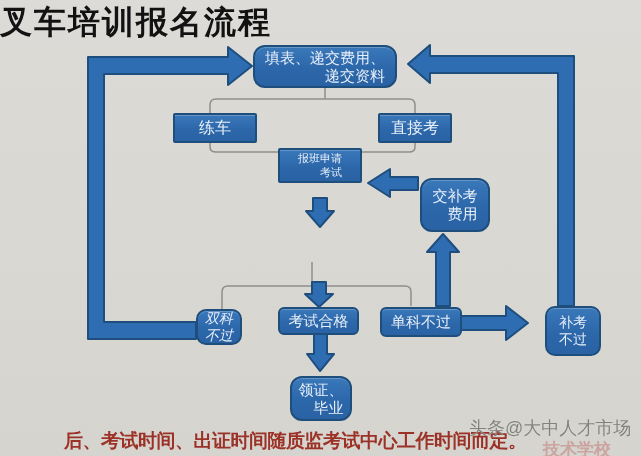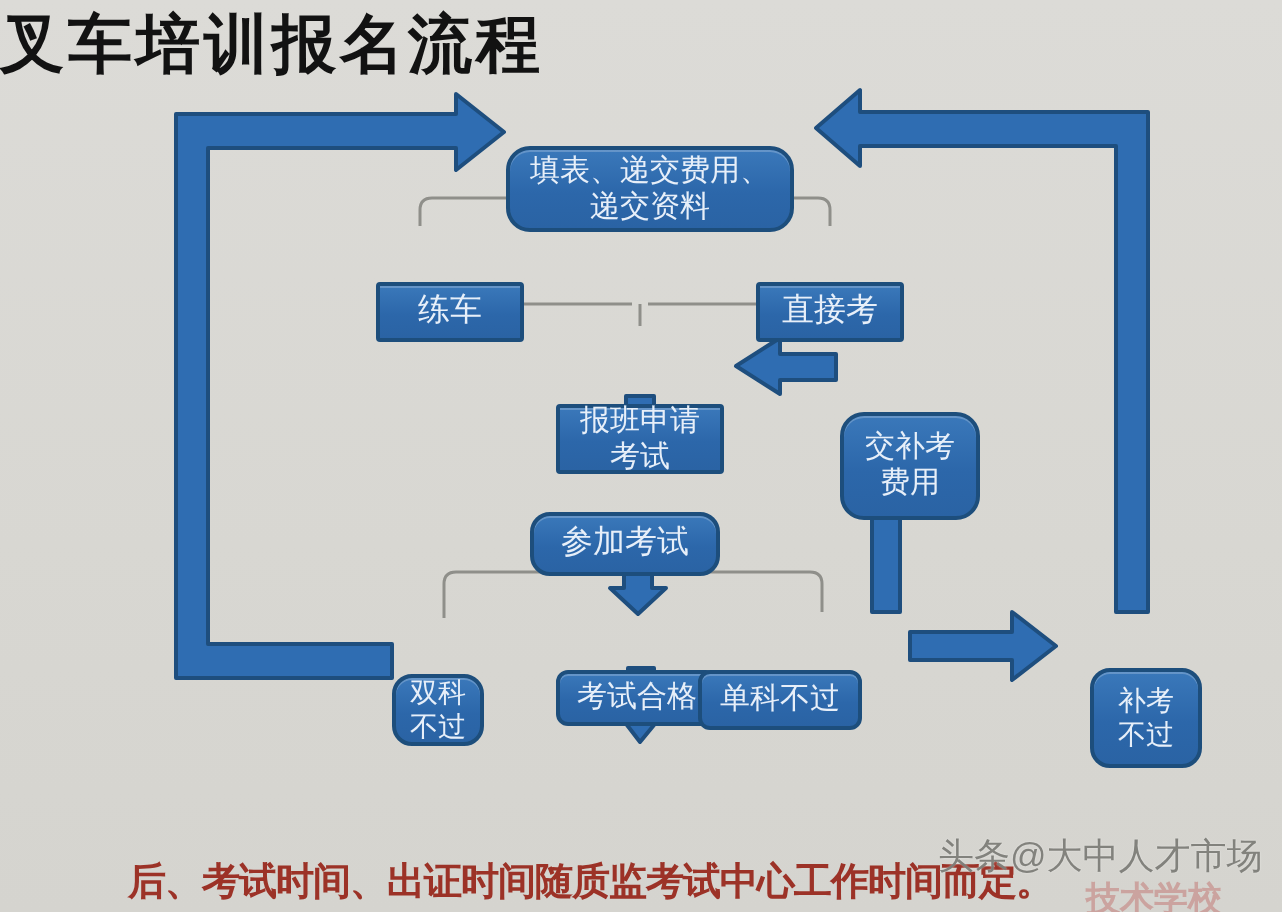--- a/index.html
+++ b/index.html
@@ -18,26 +18,25 @@
   }
   svg.flow{position:absolute;left:0;top:0;}
   .arrow{fill:#2f6db2;stroke:#1e4e7e;stroke-width:2;stroke-linejoin:round;}
   .connector{fill:none;stroke:#8f8f8a;stroke-width:1.5;}
   .node{
     position:absolute;
     background:linear-gradient(180deg,#3a78ba 0%, #2c67aa 55%, #2a63a4 100%);
     border:2px solid #1d4e7c;
     color:#e7eff9;
     display:flex;align-items:center;justify-content:center;
-    text-align:center;
+    text-align:right;
     white-space:pre-line;
     line-height:1.2;
     box-sizing:border-box;
     box-shadow:inset 0 1px 0 rgba(255,255,255,.22);
-    margin-top:28px;
   }
   .note{
     position:absolute;
     color:#9c3227;
     font-weight:700;
     font-size:19px;
     letter-spacing:-0.5px;
     white-space:nowrap;
   }
   .watermark{
@@ -75,42 +74,43 @@
     <path class="arrow" d="M313,198 L327,198 L327,211 L334,211 L320,227 L306,211 L313,211 Z"></path>
     <path class="arrow" d="M312,282 L326,282 L326,294 L333,294 L319,307 L305,294 L312,294 Z"></path>
     <path class="arrow" d="M314,334 L327,334 L327,354 L334,354 L320,371 L307,354 L314,354 Z"></path>
     <path class="arrow" d="M436,306 L436,252 L427,252 L443,234 L459,252 L450,252 L450,306 Z"></path>
     <path class="arrow" d="M455,316 L506,316 L506,306 L528,323 L506,340 L506,330 L455,330 Z"></path>
   </svg>
 
   <div class="node" style="left:253px;top:45px;width:144px;height:43px;border-radius:12px;font-size:15px;">填表、递交费用、
 递交资料</div>
 
-  <div class="node" style="left:188px;top:113px;width:74px;height:30px;border-radius:2px;font-size:16px;">练车</div>
+  <div class="node" style="left:173px;top:113px;width:84px;height:30px;border-radius:2px;font-size:16px;">练车</div>
 
   <div class="node" style="left:378px;top:113px;width:74px;height:30px;border-radius:2px;font-size:16px;">直接考</div>
 
-  <div class="node" style="left:278px;top:174px;width:84px;height:35px;border-radius:2px;font-size:15px;">报班申请
+  <div class="node" style="left:278px;top:148px;width:84px;height:35px;border-radius:2px;font-size:11px;">报班申请
 考试</div>
 
   <div class="node" style="left:420px;top:178px;width:70px;height:54px;border-radius:12px;font-size:15px;">交补考
 费用</div>
 
-  <div class="node" style="left:265px;top:228px;width:95px;height:32px;border-radius:10px;font-size:16px;">参加考试</div>
 
-  <div class="node" style="left:196px;top:309px;width:46px;height:36px;border-radius:10px;font-size:14px;">双科
+  <div class="node" style="left:196px;top:309px;width:46px;height:36px;border-radius:10px;font-size:14px;font-style:italic;">双科
 不过</div>
 
   <div class="node" style="left:278px;top:307px;width:81px;height:28px;border-radius:6px;font-size:15px;">考试合格</div>
 
-  <div class="node" style="left:349px;top:307px;width:82px;height:30px;border-radius:6px;font-size:15px;">单科不过</div>
+  <div class="node" style="left:380px;top:307px;width:82px;height:30px;border-radius:6px;font-size:15px;">单科不过</div>
 
   <div class="node" style="left:545px;top:306px;width:56px;height:50px;border-radius:10px;font-size:14px;">补考
 不过</div>
 
+  <div class="node" style="left:290px;top:376px;width:62px;height:45px;border-radius:12px;font-size:15px;">领证、
+毕业</div>
 
   <div class="note" style="left:64px;top:428px;font-family:Liberation Serif, serif;">后、考试时间、出证时间随质监考试中心工作时间而定。</div>
 
   <div class="watermark" style="left:469px;top:416px;">头条@大中人才市场</div>
 
   <div class="faint-text" style="left:543px;top:438px;">技术学校</div>
 
 </div>
 
 </body></html>

